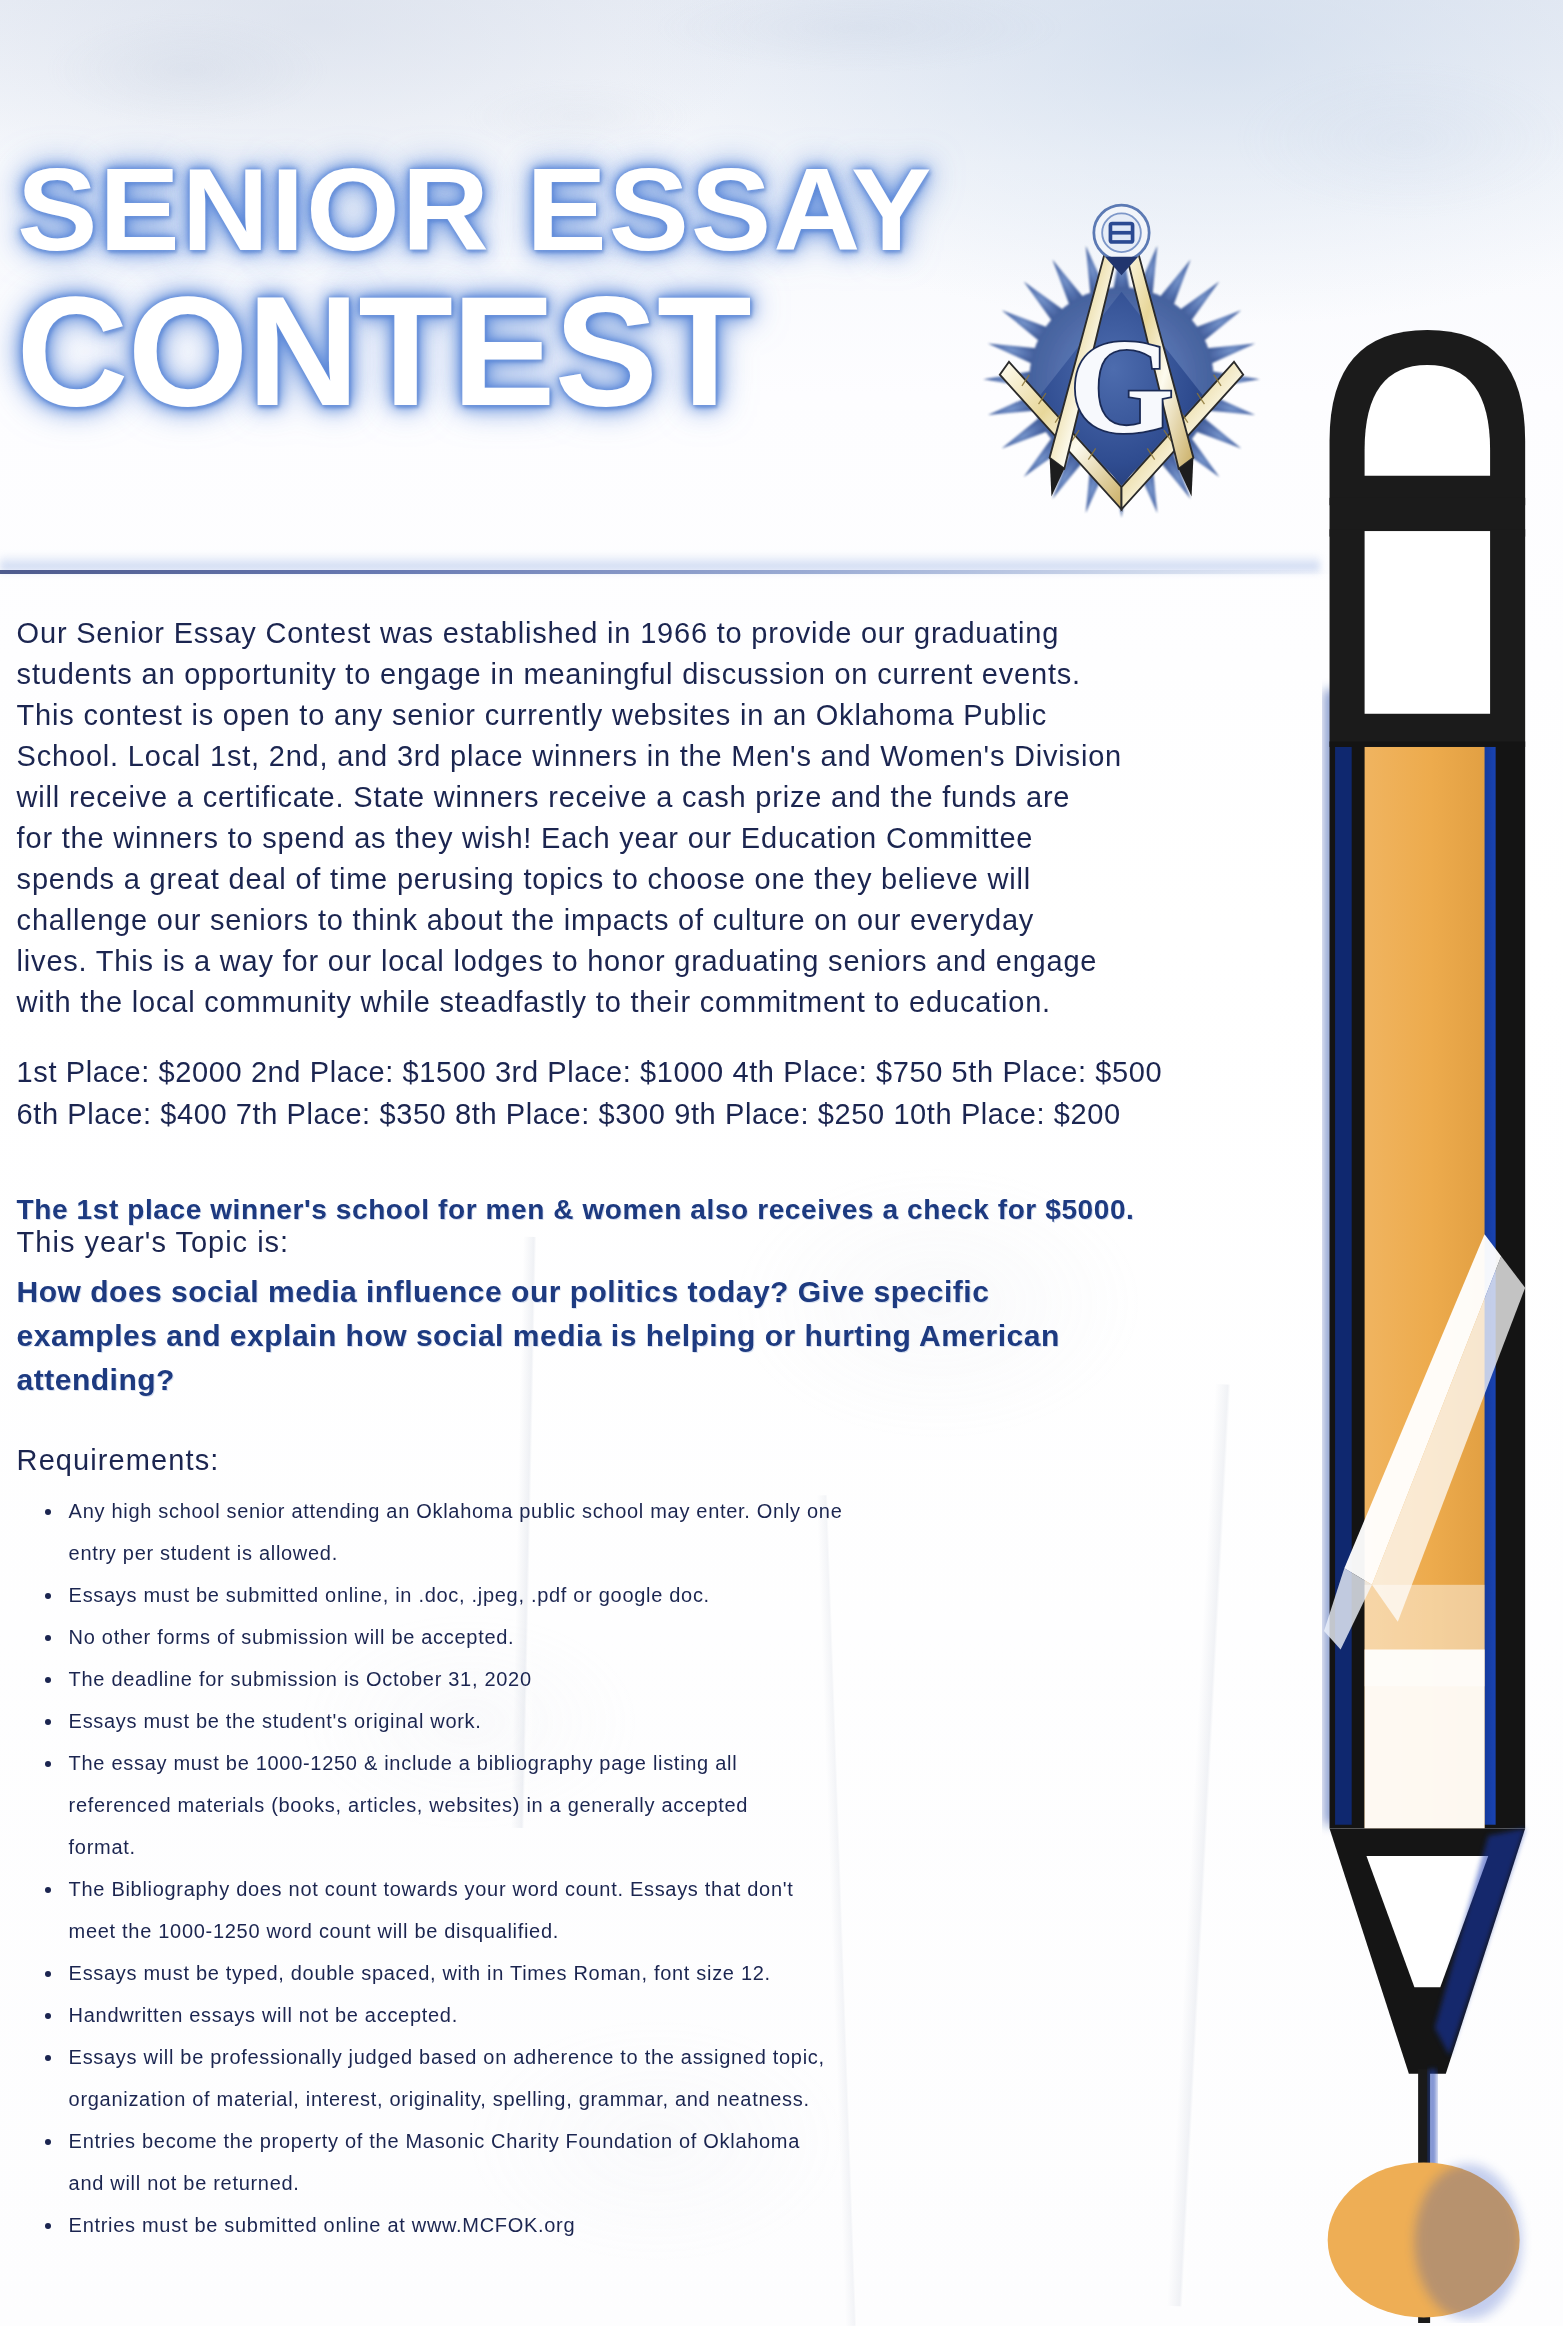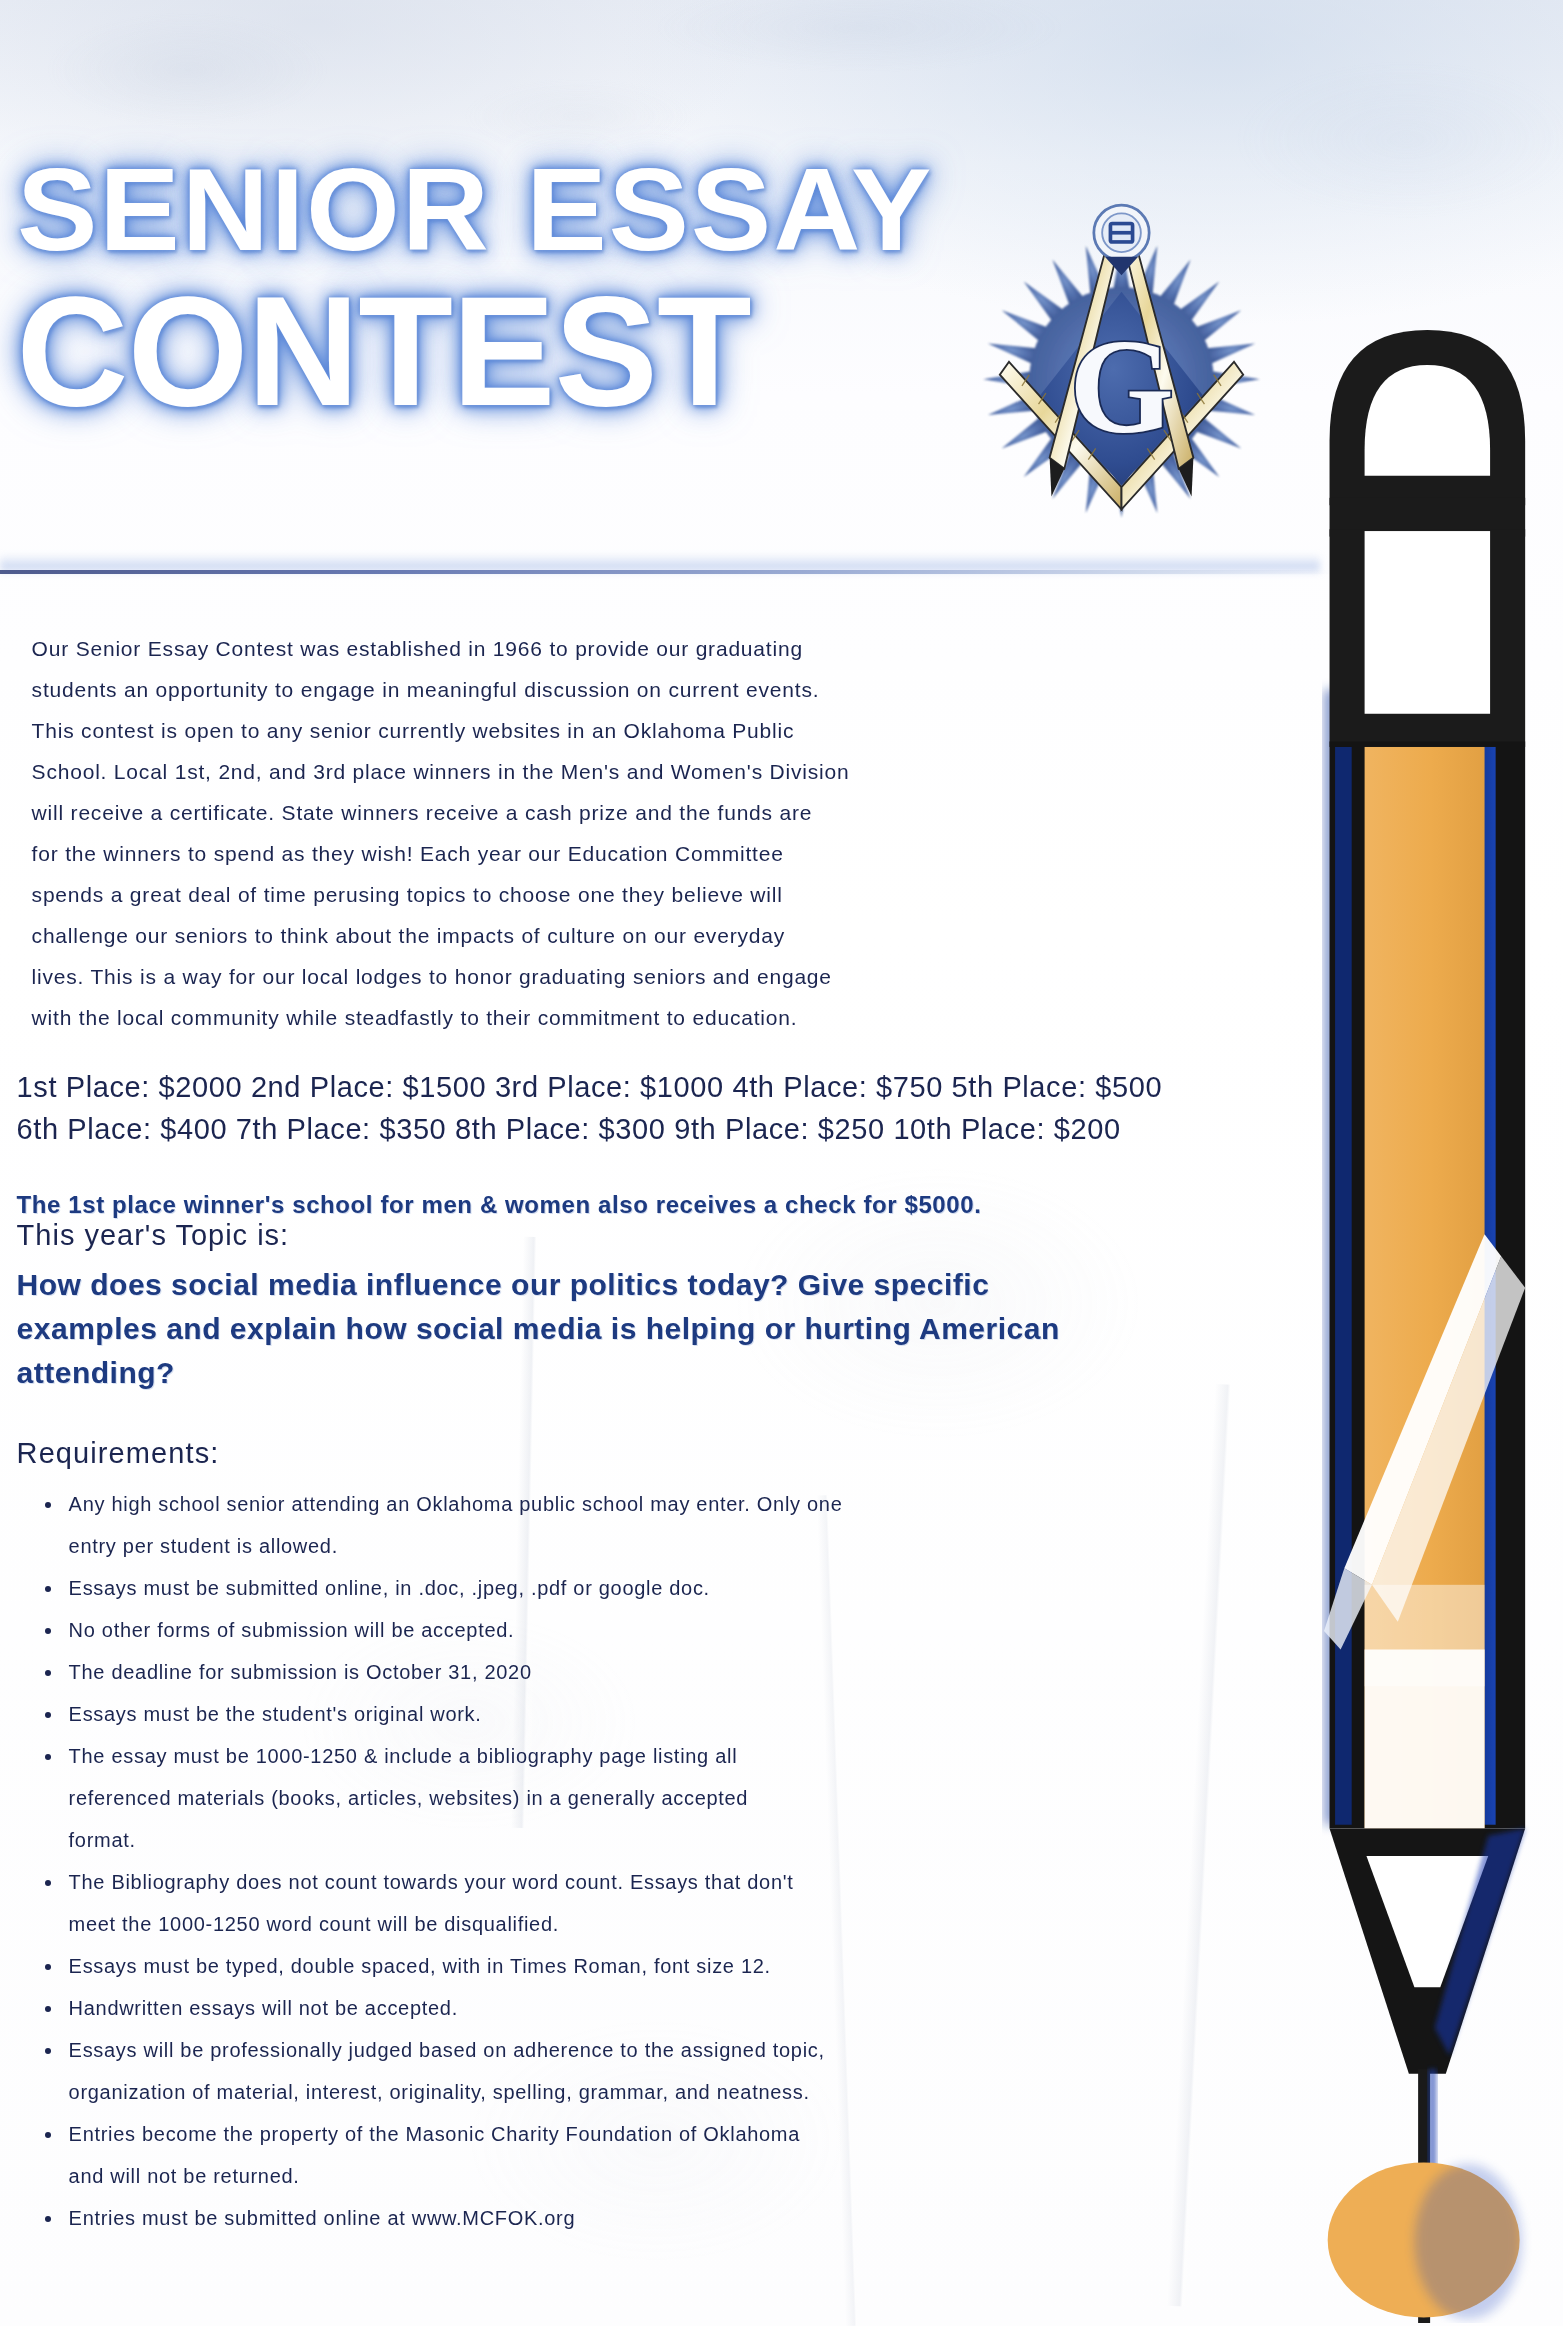--- a/index.html
+++ b/index.html
@@ -107,41 +107,41 @@
   .pencil { position: absolute; left: 1287px; top: 293px; width: 277px; height: 2030px; }
 
   
   .body {
     position: absolute;
     left: 16.6px; top: 613px;
     width: 1329px;
   }
   .para {
     color: #1b2550;
-    font-size: 21px;
+    font-size: 29px;
     line-height: 41px;
     letter-spacing: 0.8px;
-    margin: 15px;
+    margin: 0;
     font-weight: 400;
   }
   .para .ln { display: block; white-space: nowrap; }
 
   .prizes {
     margin-top: 28px;
     color: #1b2550;
     font-size: 29px;
     line-height: 42px;
     letter-spacing: 0.6px;
   }
   .prizes .ln { display: block; white-space: nowrap; }
 
   .bold-note {
-    margin-top: 41px;
+    margin-top: 59px;
     color: #1d3a80;
-    font-size: 24px;
+    font-size: 28px;
     font-weight: 700;
     letter-spacing: 0.6px;
     white-space: nowrap;
     text-shadow: 0.9px 0.9px 0 rgba(120,150,205,.35);
   }
 
   .topic-lead {
     color: #1b2550;
     font-size: 29px;
     letter-spacing: 1px;

